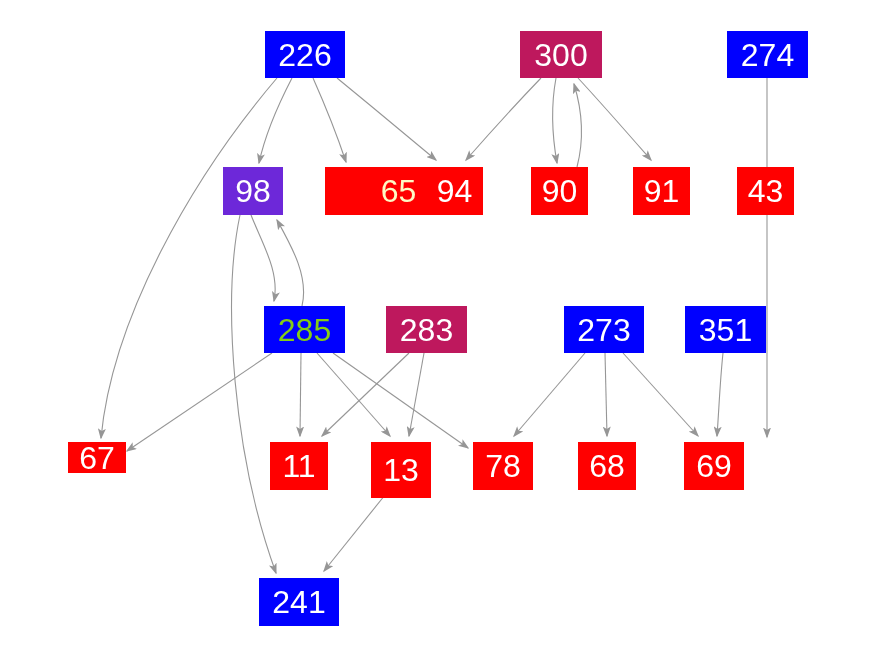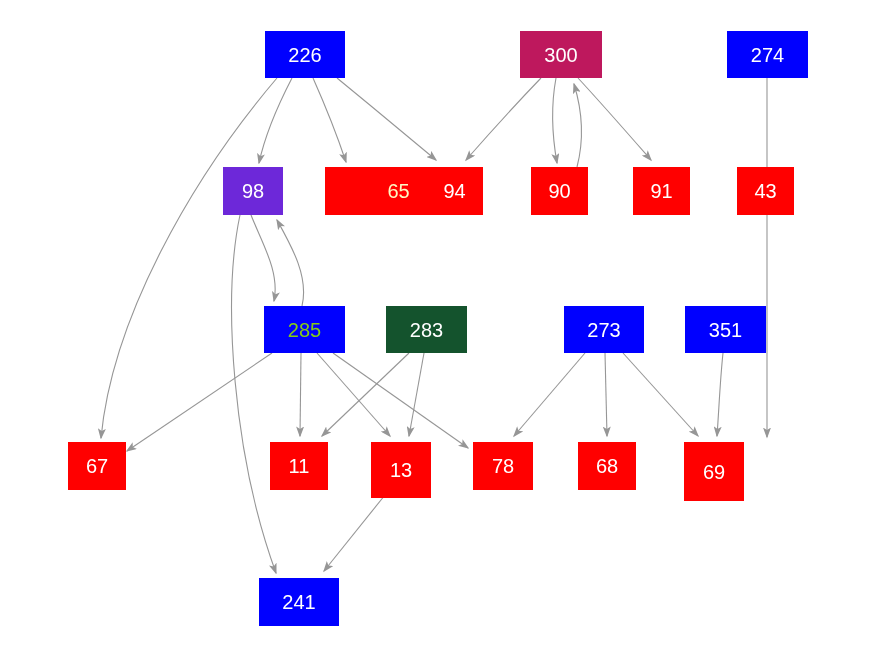--- a/index.html
+++ b/index.html
@@ -25,21 +25,21 @@
     fill: none;
     stroke: #969696;
     stroke-width: 1.1;
   }
   .node {
     position: absolute;
     display: flex;
     align-items: center;
     justify-content: center;
     color: #ffffff;
-    font-size: 20px;
+    font-size: 32px;
     line-height: 1;
     user-select: none;
   }
 </style>
 </head>
 <body>
 
 <div id="graph-canvas">
   <svg id="edge-layer" viewBox="0 0 875 656" xmlns="http://www.w3.org/2000/svg">
     <defs>
@@ -77,24 +77,24 @@
       <div class="node" style="left: 265px; top: 31px; width: 80px; height: 47px; background: rgb(0, 0, 255); color: rgb(255, 255, 255);">226</div>
       <div class="node" style="left: 520px; top: 31px; width: 82px; height: 47px; background: #be185d; color: rgb(255, 255, 255);">300</div>
       <div class="node" style="left: 727px; top: 31px; width: 81px; height: 47px; background: rgb(0, 0, 255); color: rgb(255, 255, 255);">274</div>
       <div class="node" style="left: 223px; top: 167px; width: 60px; height: 48px; background: #6d28d9; color: rgb(255, 255, 255);">98</div>
       <div class="node" style="left: 325px; top: 167px; width: 57px; height: 48px; background: rgb(255, 0, 0); color: #fef9c3; padding-left: 45px;">65</div>
       <div class="node" style="left: 426px; top: 167px; width: 57px; height: 48px; background: rgb(255, 0, 0); color: rgb(255, 255, 255);">94</div>
       <div class="node" style="left: 531px; top: 167px; width: 57px; height: 48px; background: rgb(255, 0, 0); color: rgb(255, 255, 255);">90</div>
       <div class="node" style="left: 633px; top: 167px; width: 57px; height: 48px; background: rgb(255, 0, 0); color: rgb(255, 255, 255); text-align: right;">91</div>
       <div class="node" style="left: 737px; top: 167px; width: 57px; height: 48px; background: rgb(255, 0, 0); color: rgb(255, 255, 255);">43</div>
       <div class="node" style="left: 264px; top: 306px; width: 81px; height: 47px; background: rgb(0, 0, 255); color: #84cc16;">285</div>
-      <div class="node" style="left: 386px; top: 306px; width: 81px; height: 47px; background: #14532d; color: rgb(255, 255, 255);">283</div>
+      <div class="node" style="left: 386px; top: 306px; width: 81px; height: 47px; background: #be185d; color: rgb(255, 255, 255);">283</div>
       <div class="node" style="left: 564px; top: 306px; width: 80px; height: 47px; background: rgb(0, 0, 255); color: rgb(255, 255, 255);">273</div>
       <div class="node" style="left: 685px; top: 306px; width: 81px; height: 47px; background: rgb(0, 0, 255); color: rgb(255, 255, 255);">351</div>
-      <div class="node" style="left: 68px; top: 442px; width: 58px; height: 48px; background: rgb(255, 0, 0); color: rgb(255, 255, 255);">67</div>
+      <div class="node" style="left: 68px; top: 442px; width: 58px; height: 31px; background: rgb(255, 0, 0); color: rgb(255, 255, 255);">67</div>
       <div class="node" style="left: 270px; top: 442px; width: 58px; height: 48px; background: rgb(255, 0, 0); color: rgb(255, 255, 255);">11</div>
       <div class="node" style="left: 371px; top: 442px; width: 60px; height: 56px; background: rgb(255, 0, 0); color: #ffffff;">13</div>
       <div class="node" style="left: 473px; top: 442px; width: 60px; height: 48px; background: rgb(255, 0, 0); color: rgb(255, 255, 255);">78</div>
       <div class="node" style="left: 578px; top: 442px; width: 58px; height: 48px; background: rgb(255, 0, 0); color: rgb(255, 255, 255);">68</div>
-      <div class="node" style="left: 684px; top: 442px; width: 60px; height: 59px; background: rgb(255, 0, 0); color: rgb(255, 255, 255);">69</div>
+      <div class="node" style="left: 684px; top: 442px; width: 60px; height: 48px; background: rgb(255, 0, 0); color: rgb(255, 255, 255);">69</div>
       <div class="node" style="left: 259px; top: 578px; width: 80px; height: 48px; background: rgb(0, 0, 255); color: rgb(255, 255, 255);">241</div>
     </div>
 </div>
 
 </body></html>

